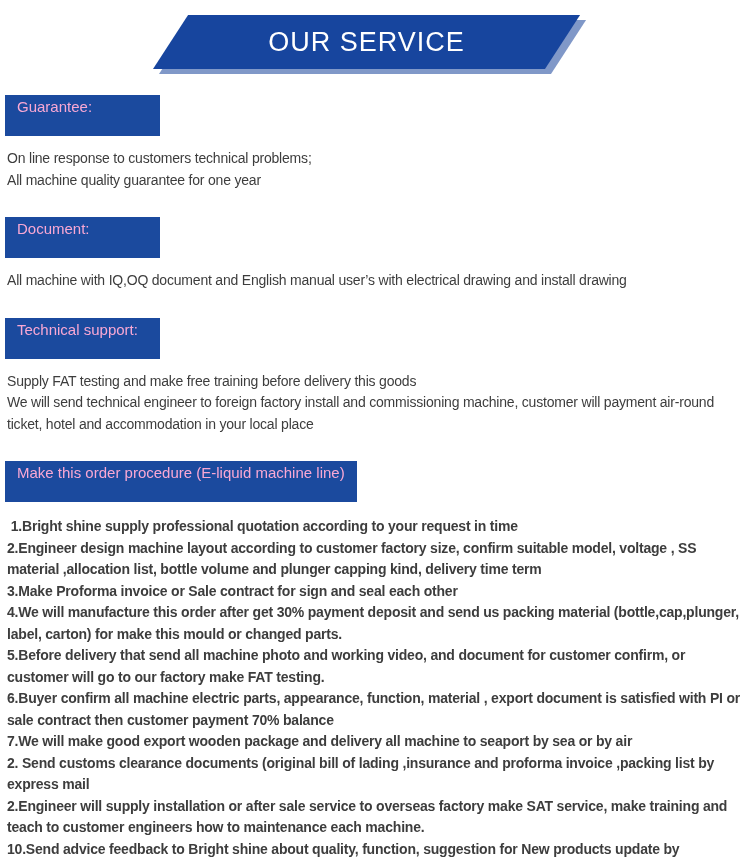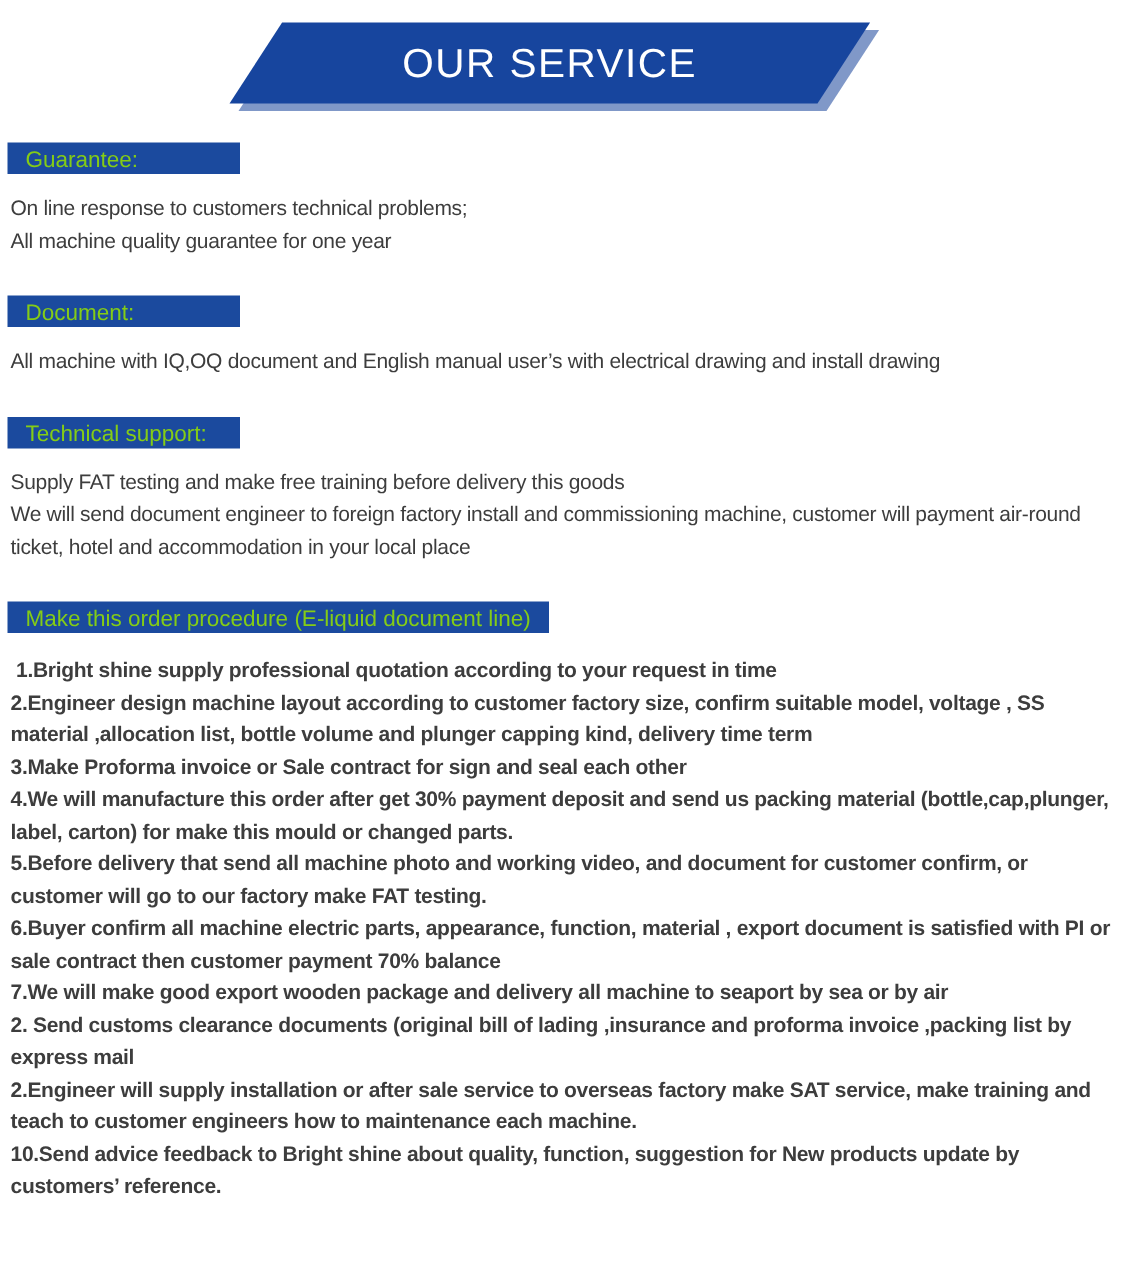--- a/index.html
+++ b/index.html
@@ -32,22 +32,22 @@
   .banner-title{
     transform:skewX(33deg);
     color:#ffffff;font-size:27px;letter-spacing:1px;white-space:nowrap;
   }
 
   
   .section{margin-top:26px;}
   .section.first{margin-top:21px;}
   .section-heading{
     display:inline-block;min-width:155px;margin-left:5px;
-    background:var(--heading-bg);color:#84cc16;
-    font-size:15px;line-height:18px;padding:3px 12px 0;
+    background:var(--heading-bg);color:#f9a8d4;
+    font-size:15px;line-height:18px;padding:3px 12px 20px;
   }
   .section-heading.wide{min-width:336px;}
   .section-body{margin:12px 4px 0 7px;font-size:14px;line-height:21.5px;letter-spacing:-0.2px;}
   .section-body p{margin:0;white-space:pre-wrap;}
   .procedure-body{margin-top:14px;font-weight:bold;}
 </style>
 </head>
 <body>
 
 <div class="page">
@@ -71,26 +71,26 @@
     <div class="section-heading">Document:</div>
     <div class="section-body">
       <p>All machine with IQ,OQ document and English manual user’s with electrical drawing and install drawing</p>
     </div>
   </div>
 
   <div class="section">
     <div class="section-heading">Technical support:</div>
     <div class="section-body">
       <p>Supply FAT testing and make free training before delivery this goods</p>
-      <p>We will send document engineer to foreign factory install and commissioning machine, customer will payment air-round ticket, hotel and accommodation in your local place</p>
+      <p>We will send technical engineer to foreign factory install and commissioning machine, customer will payment air-round ticket, hotel and accommodation in your local place</p>
     </div>
   </div>
 
   <div class="section">
-    <div class="section-heading wide">Make this order procedure (E-liquid document line)</div>
+    <div class="section-heading wide">Make this order procedure (E-liquid machine line)</div>
     <div class="section-body procedure-body">
       <p> 1.Bright shine supply professional quotation according to your request in time</p>
       <p>2.Engineer design machine layout according to customer factory size, confirm suitable model, voltage , SS material ,allocation list, bottle volume and plunger capping kind, delivery time term</p>
       <p>3.Make Proforma invoice or Sale contract for sign and seal each other</p>
       <p>4.We will manufacture this order after get 30% payment deposit and send us packing material (bottle,cap,plunger, label, carton) for make this mould or changed parts.</p>
       <p>5.Before delivery that send all machine photo and working video, and document for customer confirm, or customer will go to our factory make FAT testing.</p>
       <p>6.Buyer confirm all machine electric parts, appearance, function, material , export document is satisfied with PI or sale contract then customer payment 70% balance</p>
       <p>7.We will make good export wooden package and delivery all machine to seaport by sea or by air</p>
       <p>2. Send customs clearance documents (original bill of lading ,insurance and proforma invoice ,packing list by express mail</p>
       <p>2.Engineer will supply installation or after sale service to overseas factory make SAT service, make training and teach to customer engineers how to maintenance each machine.</p>

